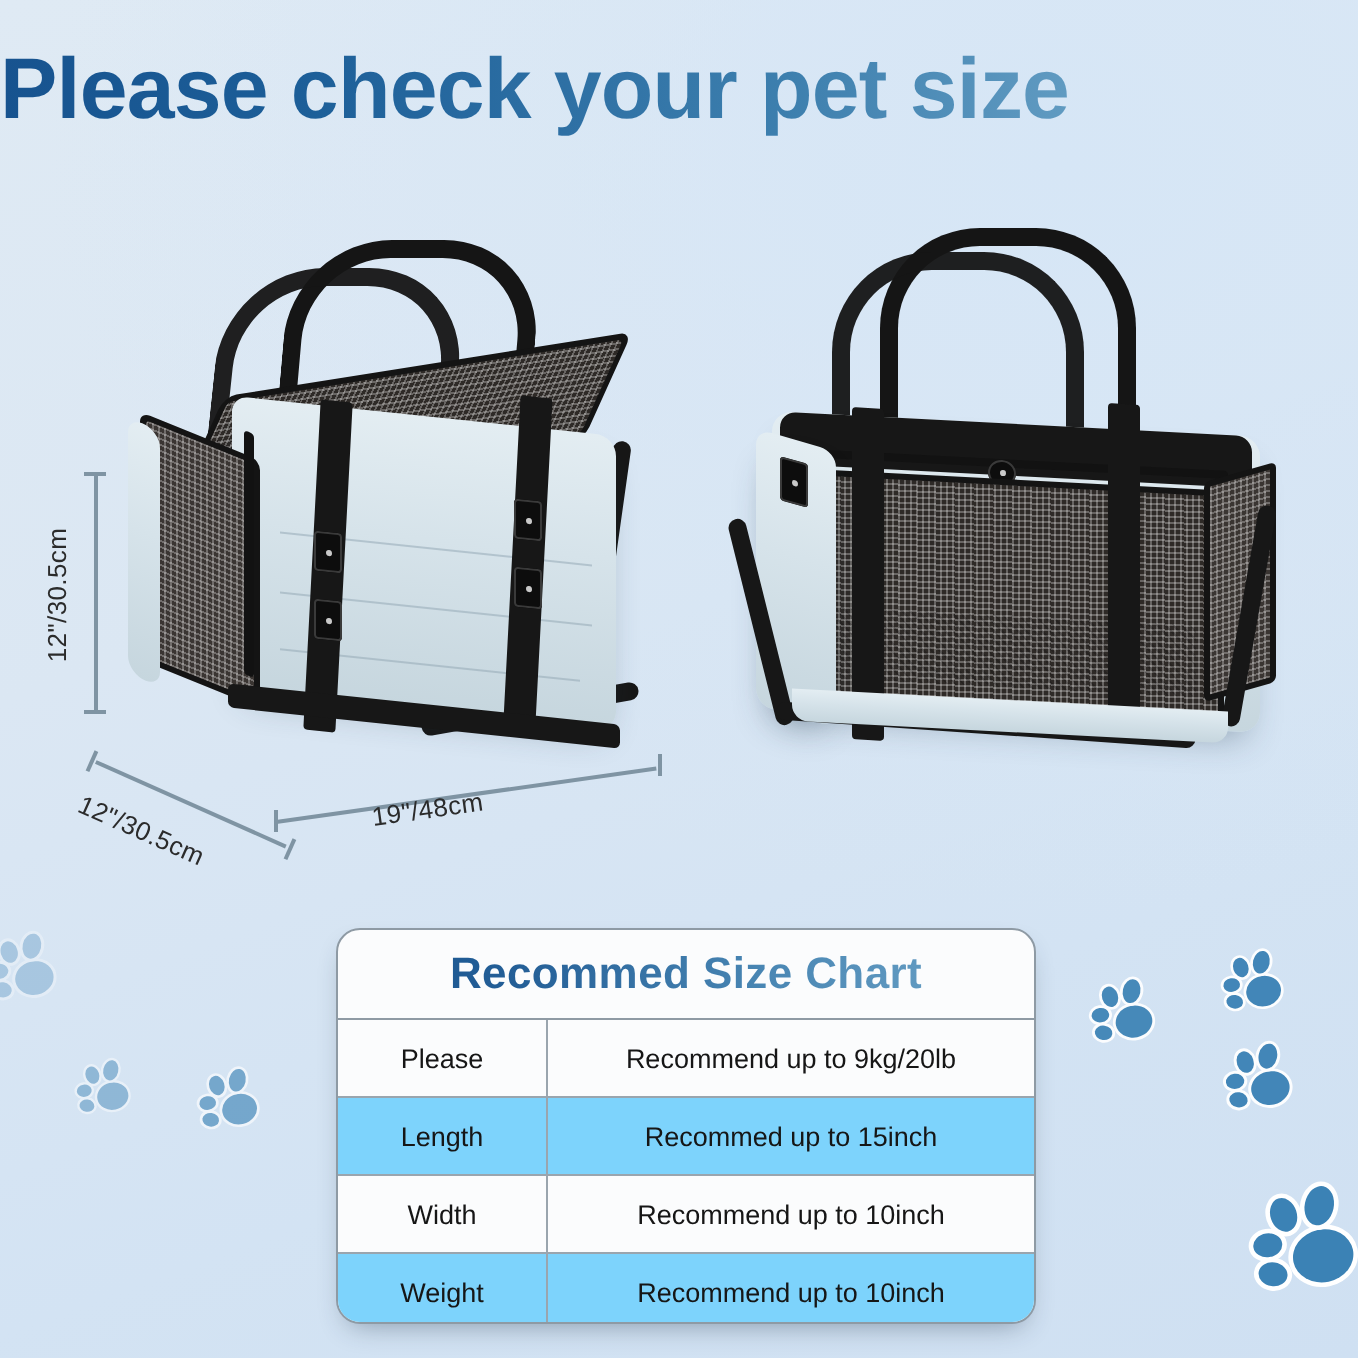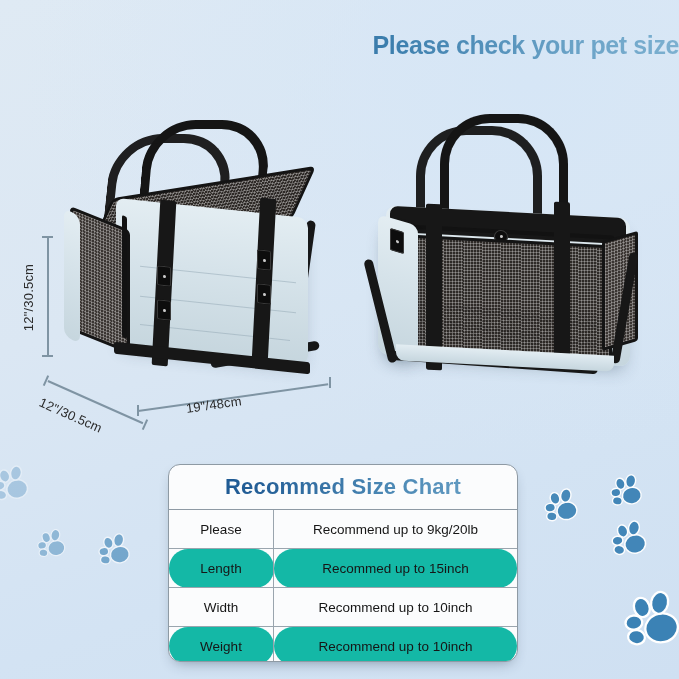--- a/index.html
+++ b/index.html
@@ -12,23 +12,23 @@
   #poster{
     position:relative;width:679px;height:679px;overflow:hidden;
     background:
       radial-gradient(ellipse 120% 90% at 78% 12%, #d6e6f6 0%, rgba(214,230,246,0) 62%),
       linear-gradient(160deg,#dfeaf4 0%,#dbe7f3 38%,#d3e3f3 72%,#cfe0f2 100%);
   }
 
   
   .headline{
     position:absolute;left:0;right:0;top:22px;
-    text-align:right;
+    text-align:left;
     font-weight:700;
-    font-size:25px;
+    font-size:43px;
     line-height:46px;
     letter-spacing:-0.4px;
     background:linear-gradient(90deg,#17538f 0%,#1c5e98 22%,#3d7fae 58%,#6ba3c7 85%,#7cb0d0 100%);
     -webkit-background-clip:text;background-clip:text;
     -webkit-text-fill-color:transparent;color:transparent;
     text-shadow:none;
     user-select:none;
   }
   .headline .l2{display:block;}
 
@@ -102,21 +102,21 @@
   .chart-table{width:100%;border-collapse:collapse;table-layout:fixed;}
   .chart-table td{
     height:38px;
     font-size:13.5px;color:#161616;
     text-align:center;vertical-align:middle;
     border-bottom:1px solid #9aa5ae;
     padding:0;
   }
   .chart-table tr:last-child td{border-bottom:none;}
   .chart-table td.k{width:104px;border-right:1px solid #9aa5ae;font-size:13.5px;}
-  .chart-table tr.alt td{background:#14b8a6;border-radius:19px;}
+  .chart-table tr.alt td{background:#7dd3fc;}
 
   
   .paw{position:absolute;}
   .paw svg{display:block;width:100%;height:100%;}
 </style>
 </head>
 <body>
 
 <div id="poster">
 

